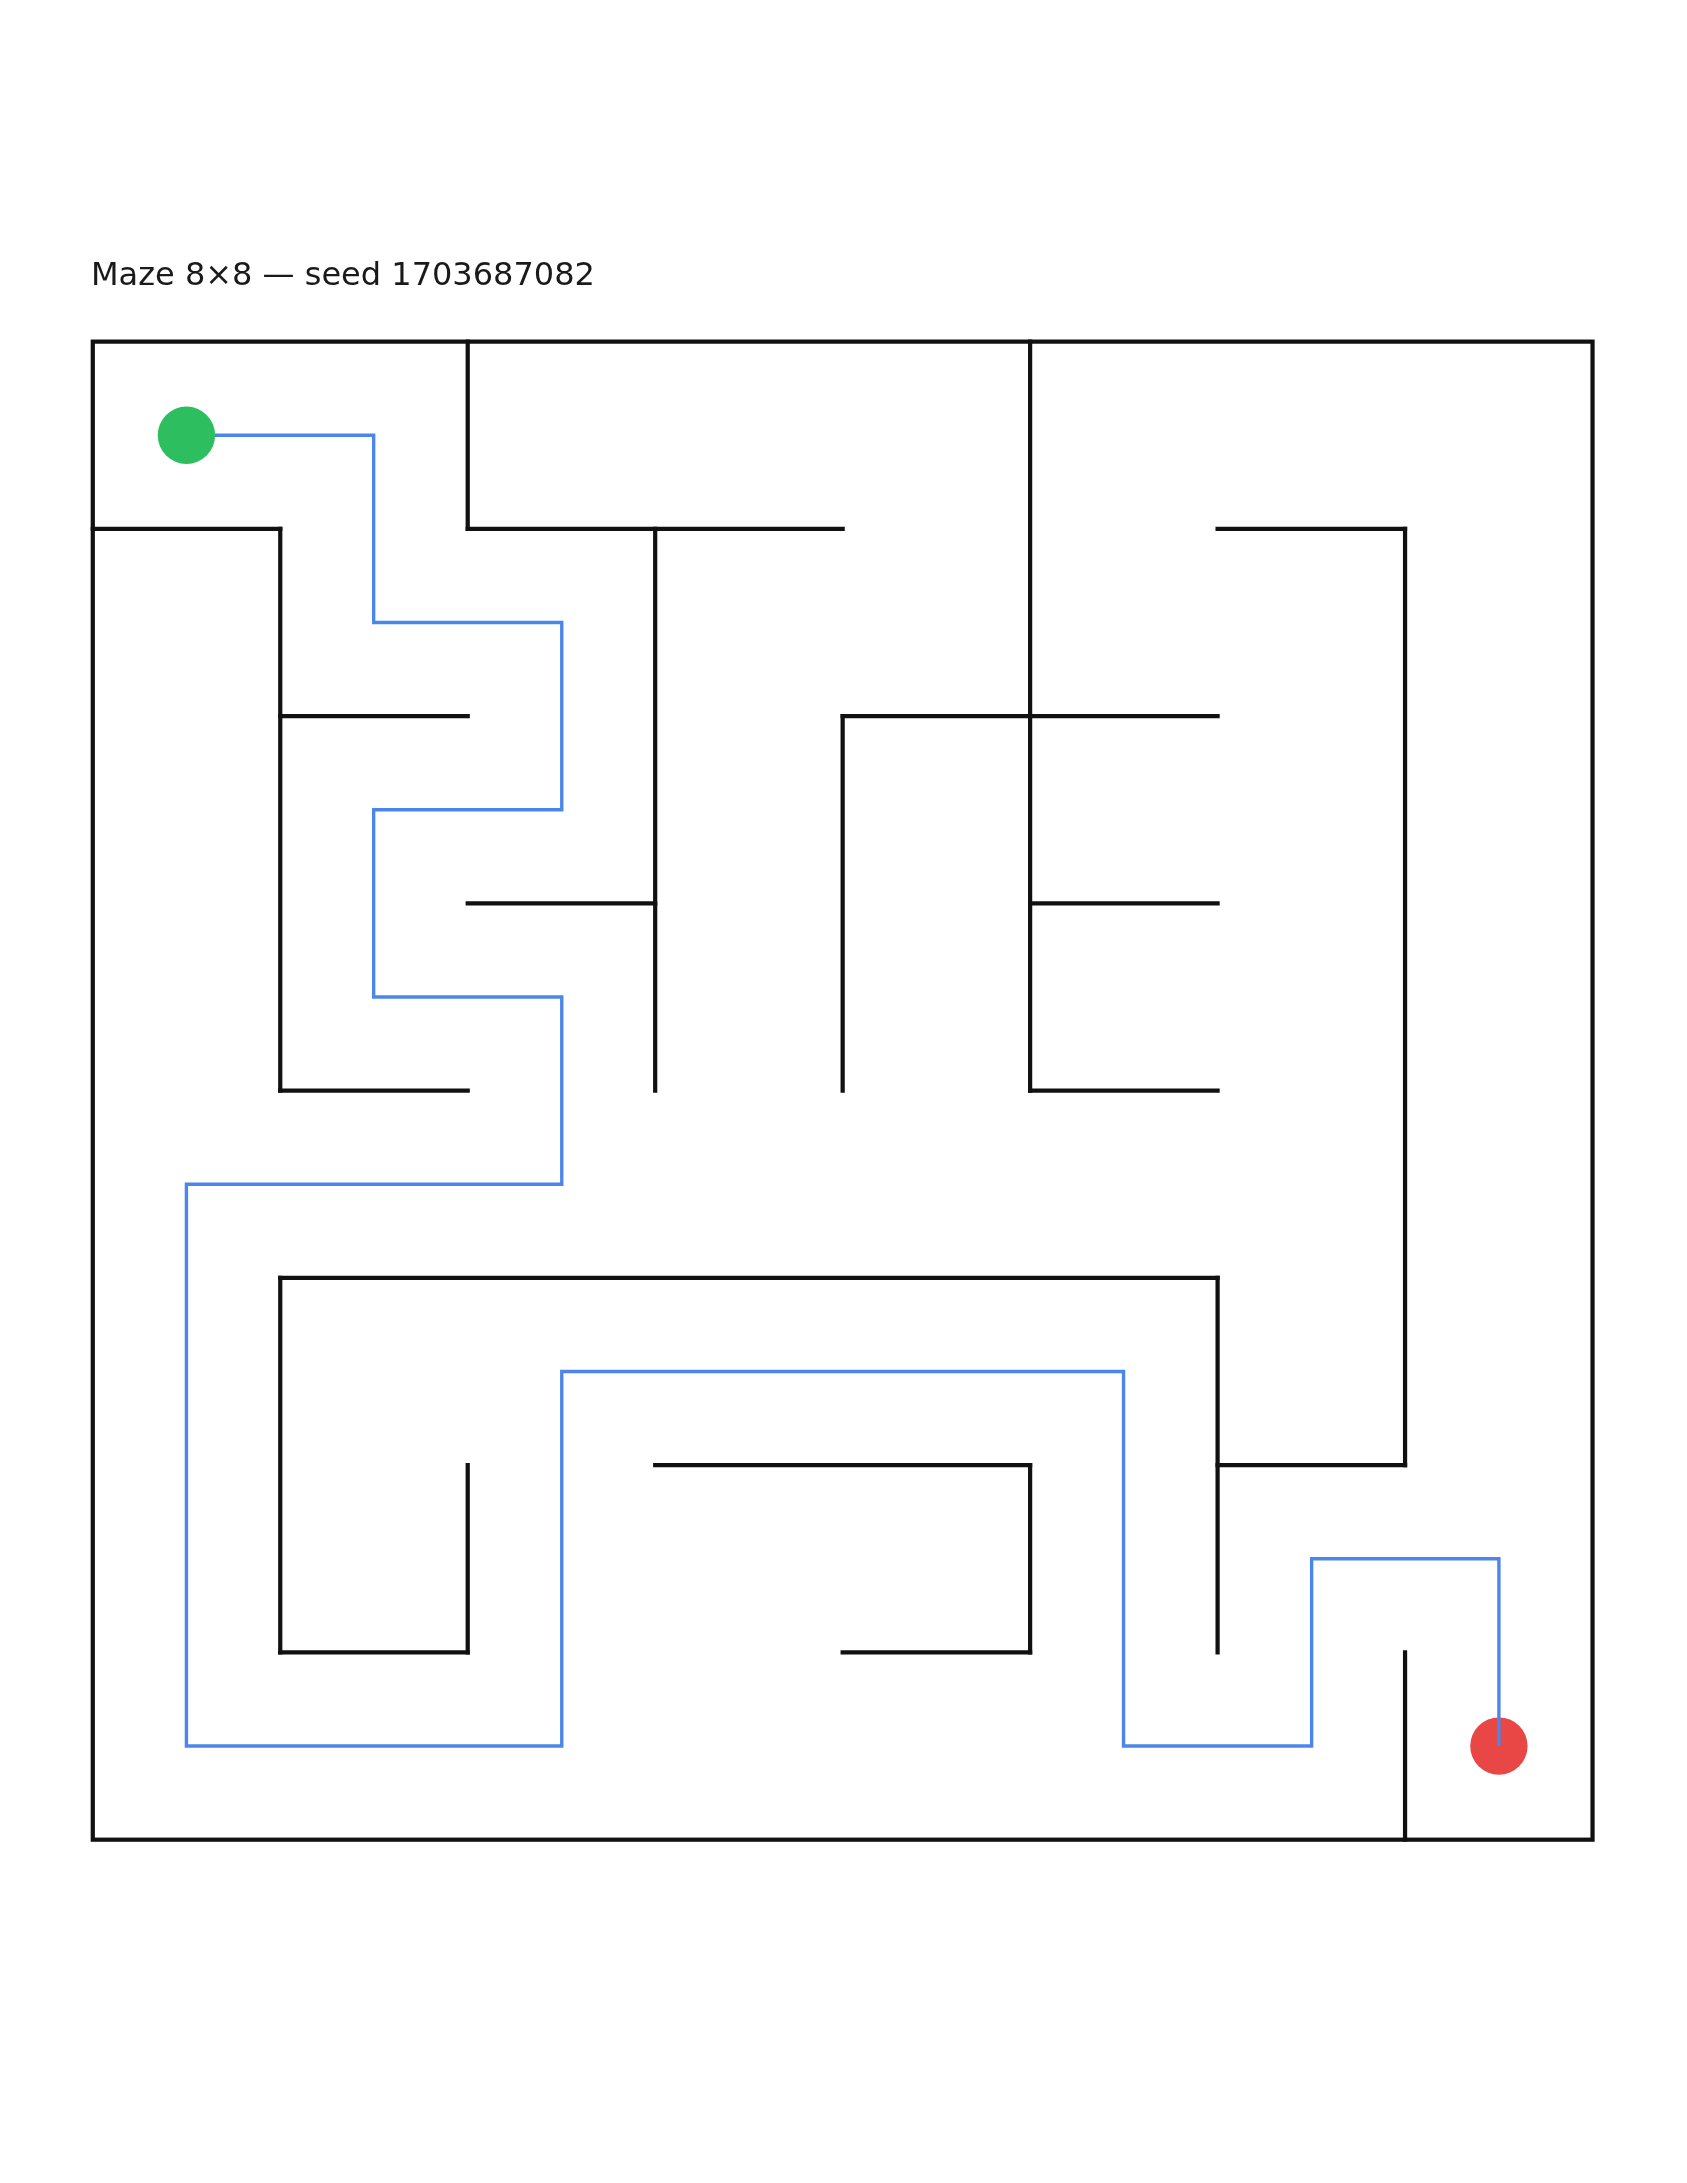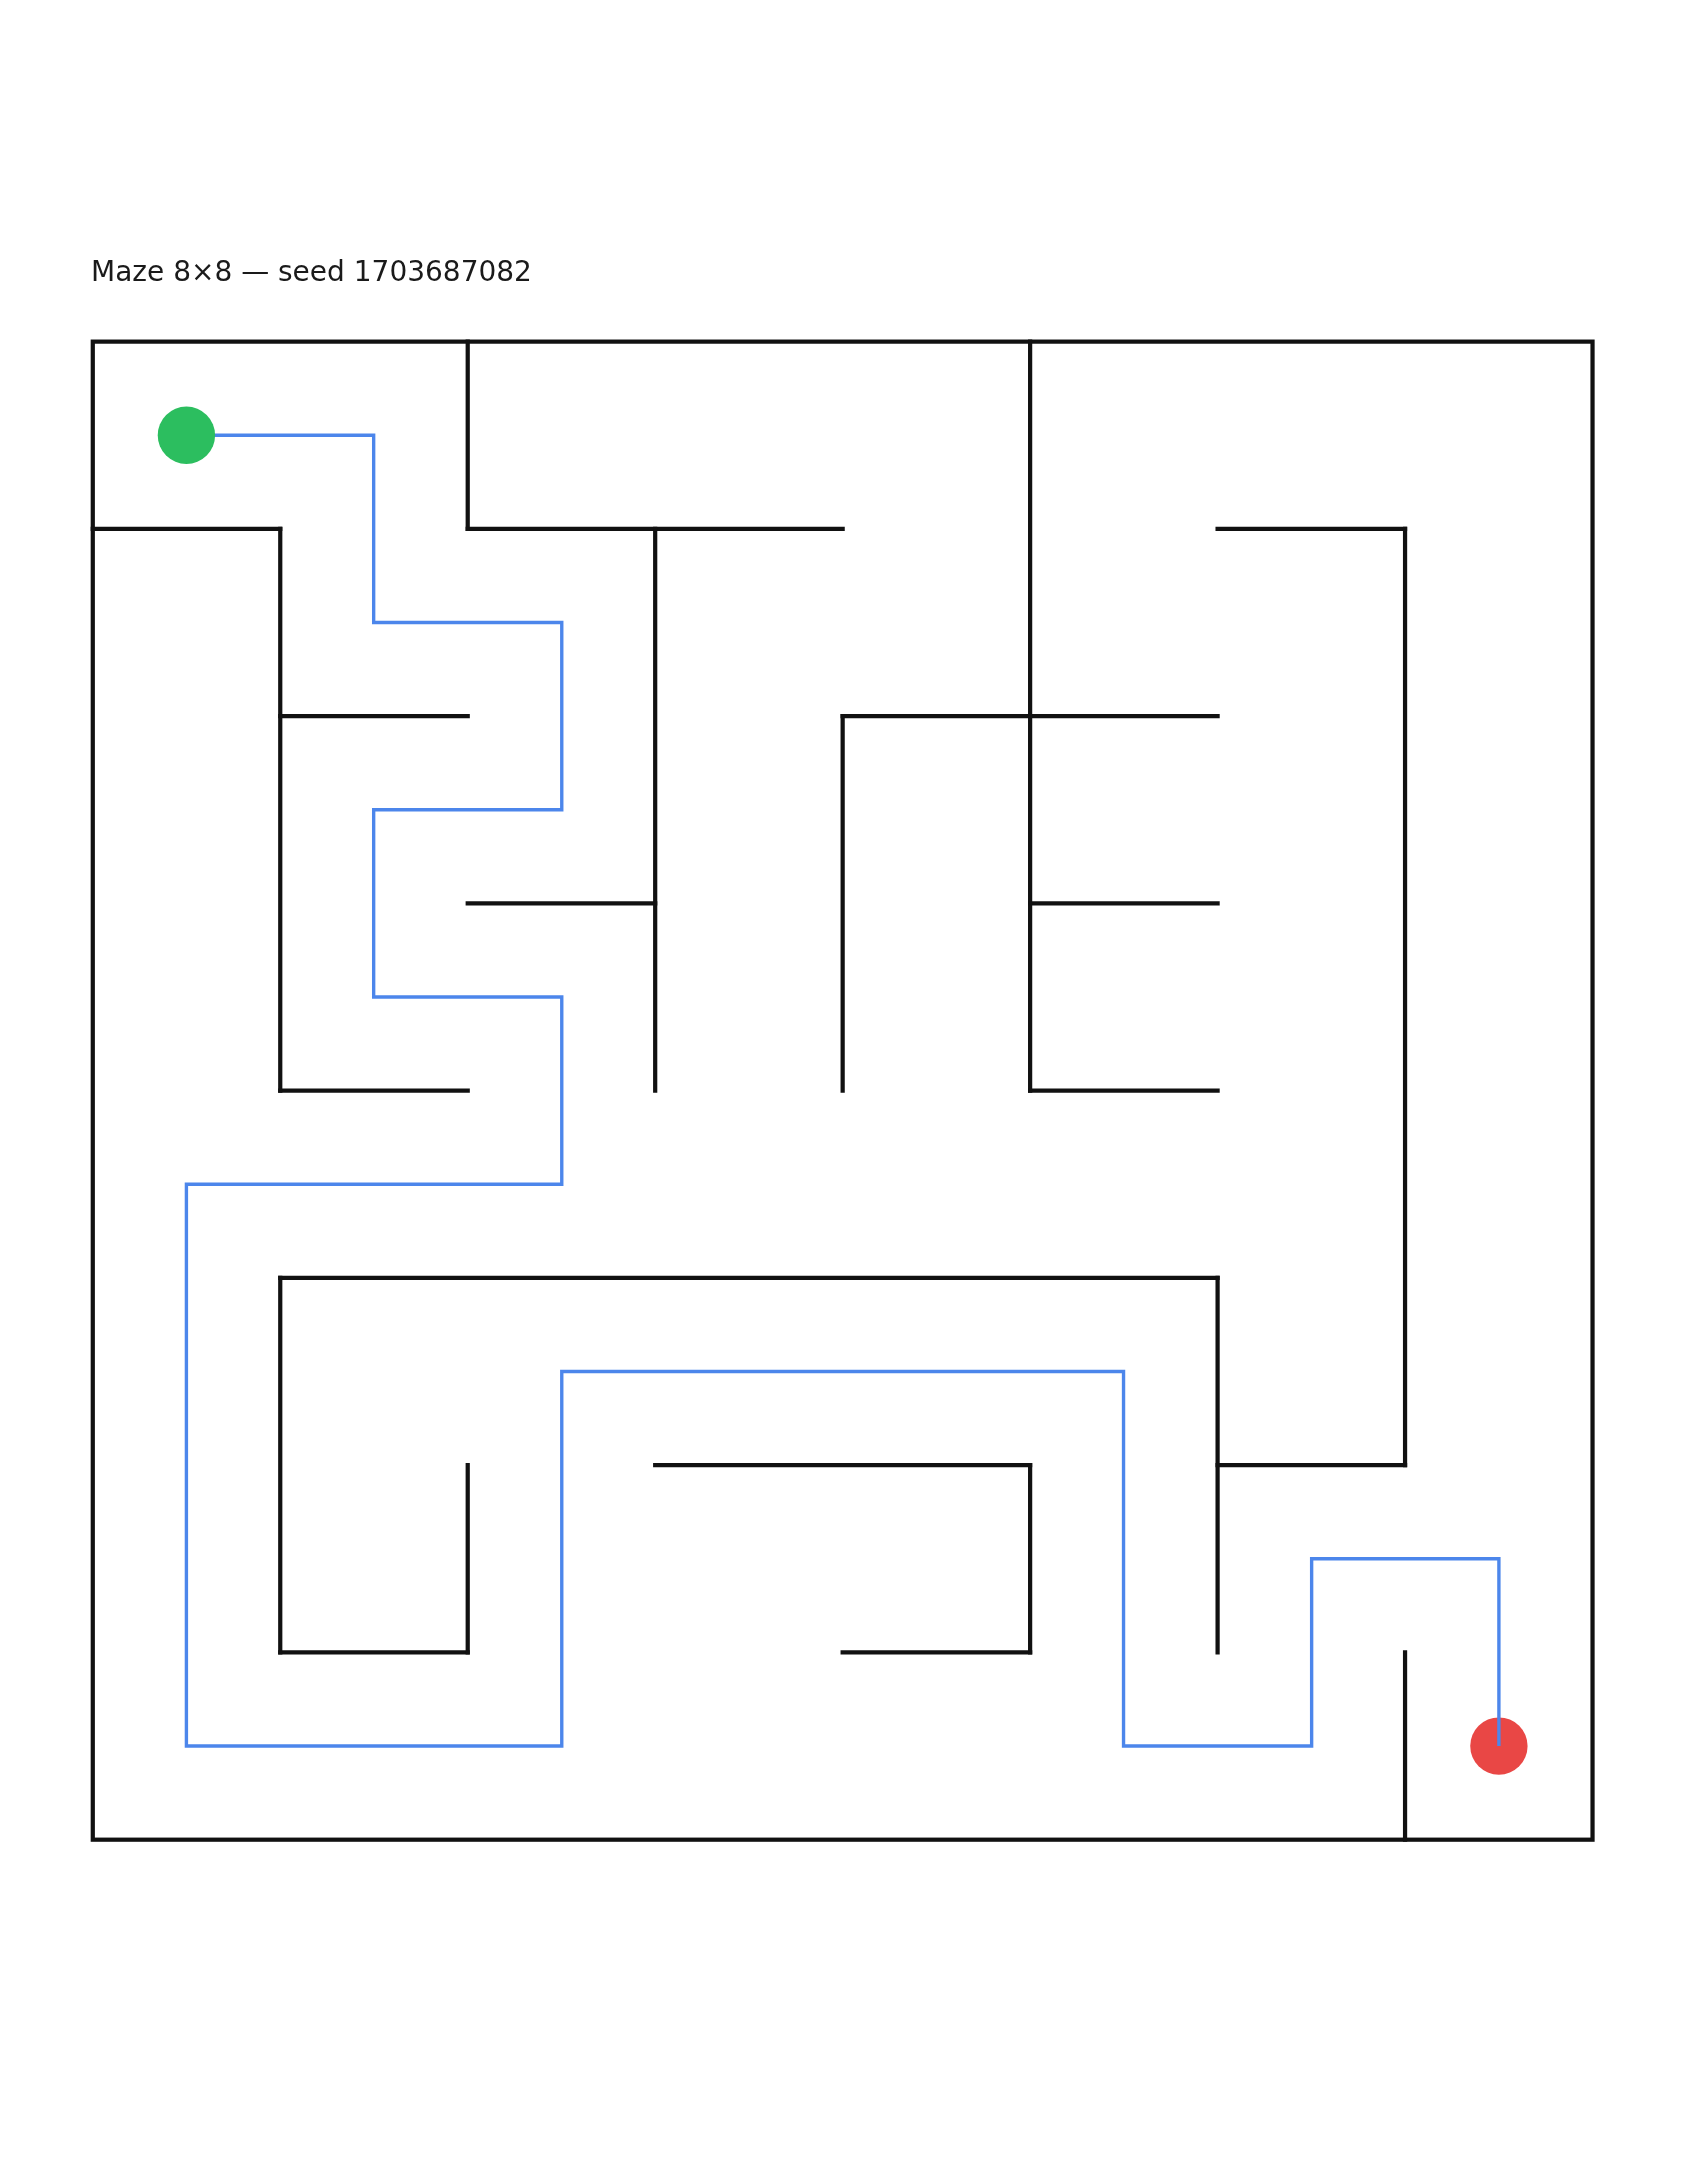--- a/index.html
+++ b/index.html
@@ -14,21 +14,21 @@
     position: relative;
     width: 1687px;
     height: 2183px;
     background: #ffffff;
     overflow: hidden;
   }
   #maze-title {
     position: absolute;
     left: 91px;
     top: 255px;
-    font-size: 28px;
+    font-size: 32px;
     color: #1a1a1a;
     letter-spacing: 0px;
     white-space: pre;
   }
   #maze-svg {
     position: absolute;
     left: 0;
     top: 0;
   }
 </style>

